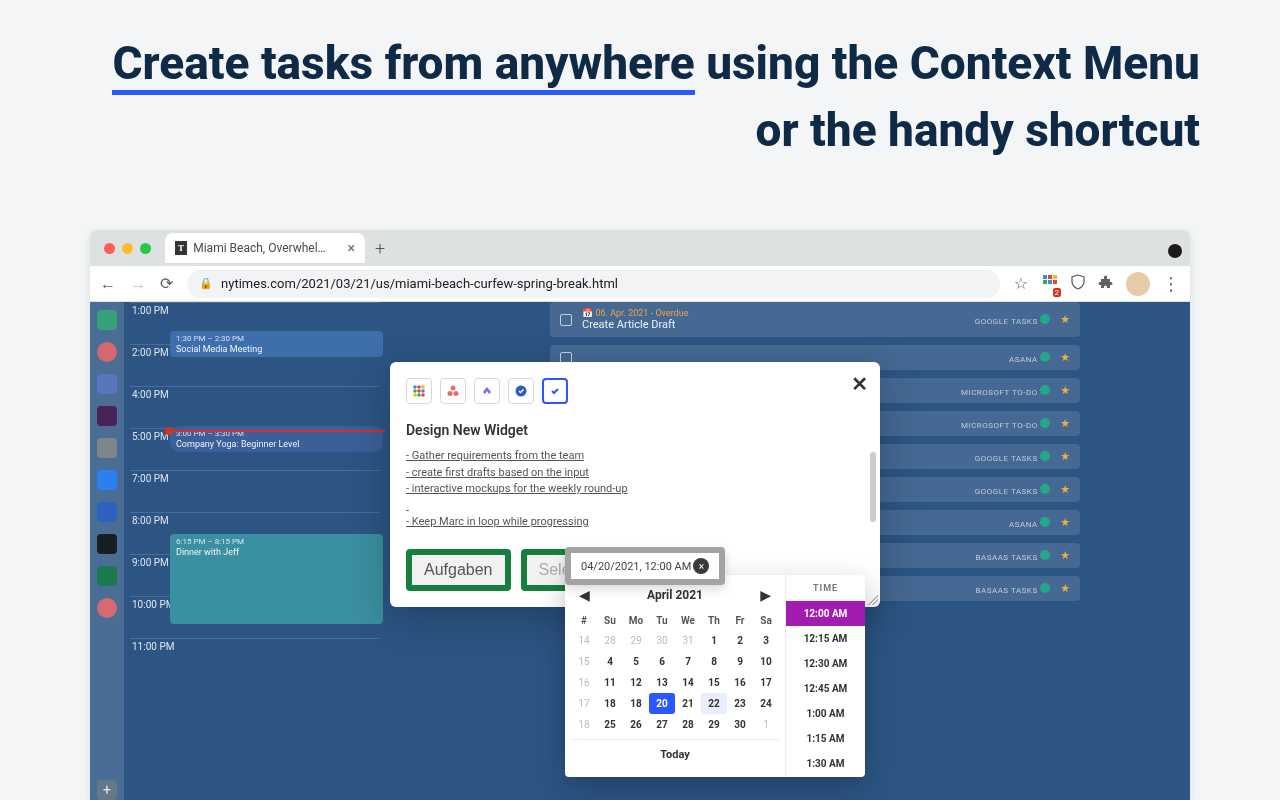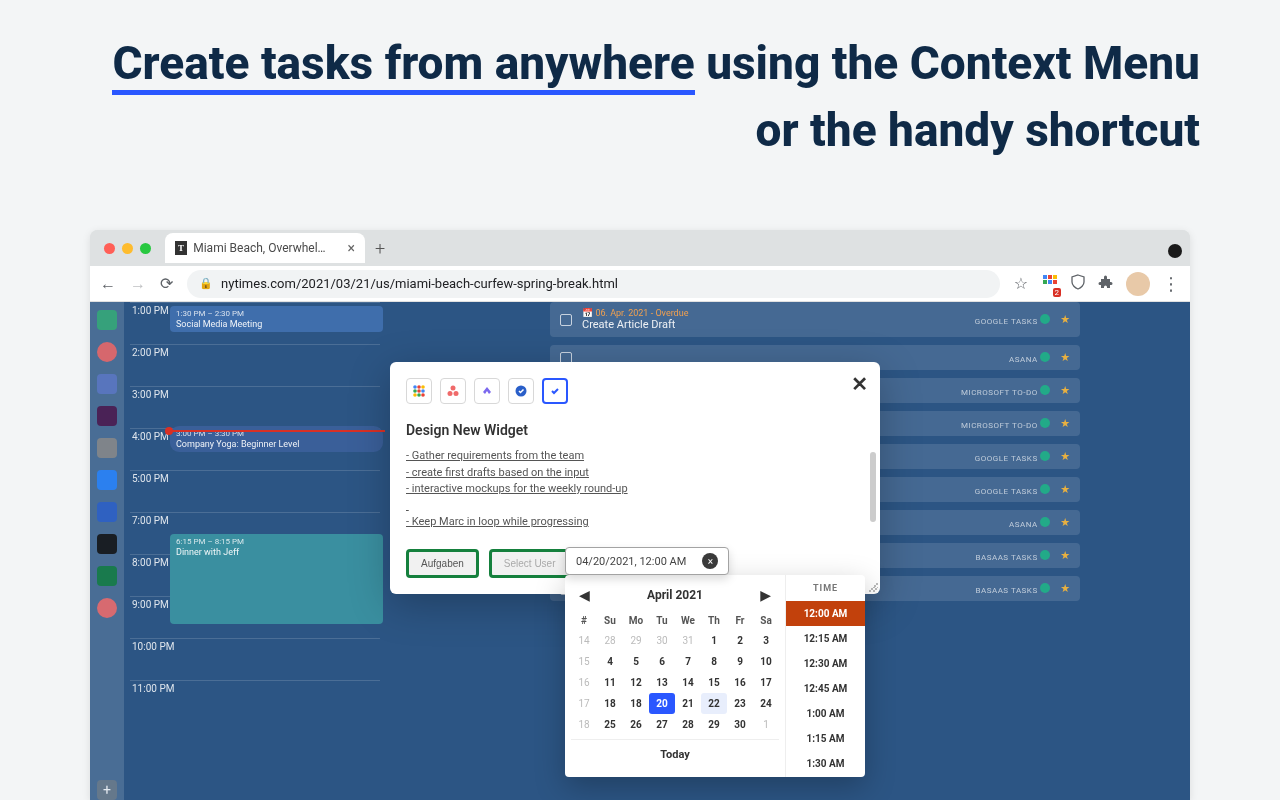--- a/index.html
+++ b/index.html
@@ -52,44 +52,44 @@
 .task .star { color: #e8b040; font-size: 11px; }
 
 .modal { position: absolute; left: 300px; top: 60px; width: 490px; background: #fff; border-radius: 6px; box-shadow: 0 10px 40px rgba(0,0,0,.25); padding: 16px; }
 .modal .close-x { position: absolute; right: 12px; top: 10px; font-size: 20px; color: #333; font-weight: 700; }
 .toolrow { display: flex; gap: 8px; }
 .toolbtn { width: 26px; height: 26px; border: 1px solid #d8d8d8; border-radius: 4px; display: flex; align-items: center; justify-content: center; }
 .toolbtn.sel { border: 2px solid #2a57ff; }
 .modal h3 { font-size: 14px; font-weight: 600; color: #333; margin-top: 18px; }
 .modal .desc { font-size: 11px; color: #555; margin-top: 10px; line-height: 1.5; text-decoration: underline; }
 .modal .btnrow { display: flex; gap: 10px; margin-top: 18px; }
-.mbtn { background: #f1f1f1; border: 3px solid #15803d; border-radius: 4px; padding: 6px 12px; font-size: 10px; color: #555; }
+.mbtn { background: #f1f1f1; border: 6px solid #15803d; border-radius: 4px; padding: 6px 12px; font-size: 16px; color: #555; }
 .resize { position: absolute; right: 2px; bottom: 2px; width: 10px; height: 10px; background: linear-gradient(135deg, transparent 50%, #bbb 50%, #bbb 60%, transparent 60%, transparent 70%, #bbb 70%, #bbb 80%, transparent 80%); }
 .scroll-thumb { position: absolute; right: 4px; top: 90px; width: 6px; height: 70px; background: #ccc; border-radius: 3px; }
 
-.datechip { position: absolute; left: 475px; top: 245px; background: #fff; border: 1px solid #a3a3a3; border-radius: 4px; padding: 5px 10px; font-size: 11px; color: #444; display: flex; align-items: center; gap: 16px; z-index: 5; box-shadow: 0 4px 10px rgba(0,0,0,.15); }
+.datechip { position: absolute; left: 475px; top: 245px; background: #fff; border: 6px solid #a3a3a3; border-radius: 4px; padding: 5px 10px; font-size: 11px; color: #444; display: flex; align-items: center; gap: 2px; z-index: 5; box-shadow: 0 4px 10px rgba(0,0,0,.15); }
 .datechip .clear { width: 16px; height: 16px; border-radius: 50%; background: #3a3a3a; color: #fff; display: flex; align-items: center; justify-content: center; font-size: 10px; }
 
 .picker { position: absolute; left: 475px; top: 273px; width: 300px; background: #fff; border-radius: 4px; box-shadow: 0 10px 30px rgba(0,0,0,.25); z-index: 4; display: flex; }
 .calpart { width: 220px; padding: 8px 6px; }
 .calhead { display: flex; align-items: center; justify-content: space-between; padding: 4px 8px 8px; }
 .calhead .arr { font-size: 14px; color: #333; cursor: pointer; }
 .calhead .mo { font-size: 12px; font-weight: 700; color: #333; }
 .grid { display: grid; grid-template-columns: repeat(8, 1fr); text-align: center; font-size: 10px; }
 .grid .dh { font-weight: 700; color: #555; padding: 4px 0; }
 .grid .wk { color: #bbb; font-size: 10px; padding: 5px 0; }
 .grid .d { color: #333; font-weight: 700; padding: 5px 0; border-radius: 3px; cursor: pointer; }
 .grid .d.out { color: #bbb; font-weight: 400; }
 .grid .d.sel { background: #2a57ff; color: #fff; }
 .grid .d.today { background: #e8eefc; }
 .todaybtn { text-align: center; font-size: 11px; font-weight: 700; color: #333; padding: 8px 0; border-top: 1px solid #eee; margin-top: 4px; }
 .timepart { width: 80px; border-left: 1px solid #eee; }
 .timehd { text-align: center; font-size: 9px; font-weight: 700; color: #777; padding: 8px 0; letter-spacing: 1px; }
 .timeitem { text-align: center; font-size: 10px; font-weight: 700; color: #333; padding: 7px 0; }
-.timeitem.sel { background: #c2410c; color: #fff; }
+.timeitem.sel { background: #a21caf; color: #fff; }
 
 .esettings { position: absolute; right: 8px; top: 14px; width: 14px; height: 14px; border-radius: 50%; background: #1a1a1a; }
 </style>
 </head>
 <body>
 
 <div class="hero">
   <h1>
     <span class="underline">Create tasks from anywhere</span><span> using the Context Menu or the handy shortcut</span>
   </h1>
@@ -162,29 +162,28 @@
       <div class="sico" style="background:#107c41;"></div>
       <div class="sico" style="background:#f06a6a;border-radius:50%;"></div>
       <div style="flex:1"></div>
       <div class="sico" style="background:#6a7a8a;display:flex;align-items:center;justify-content:center;color:#fff;font-size:14px;">+</div>
     </div>
 
     <div class="cal">
       <div id="cal-rows">
           <div class="row">1:00 PM</div>
           <div class="row">2:00 PM</div>
-          <div class="row">3:00 PM</div>
           <div class="row">4:00 PM</div>
           <div class="row">5:00 PM</div>
           <div class="row">7:00 PM</div>
           <div class="row">8:00 PM</div>
           <div class="row">9:00 PM</div>
           <div class="row">10:00 PM</div>
           <div class="row">11:00 PM</div>
-          <div class="evt " style="top: 4px;"><div class="t">1:30 PM – 2:30 PM</div>Social Media Meeting</div>
+          <div class="evt " style="top: 29px;"><div class="t">1:30 PM – 2:30 PM</div>Social Media Meeting</div>
           <div class="evt evt2" style="top: 124px; border-radius: 9px;"><div class="t">3:00 PM – 3:30 PM</div>Company Yoga: Beginner Level</div>
           <div class="evt evt3" style="top: 232px;"><div class="t">6:15 PM – 8:15 PM</div>Dinner with Jeff</div>
           <div class="nowline" style="top: 128px;"></div>
         </div>
     </div>
 
     <div class="tasklist" id="bg-tasks">
         <div class="task">
           <div class="cb"></div>
           <div class="txt"><div class="due">📅 06. Apr. 2021 - Overdue</div>Create Article Draft</div>

